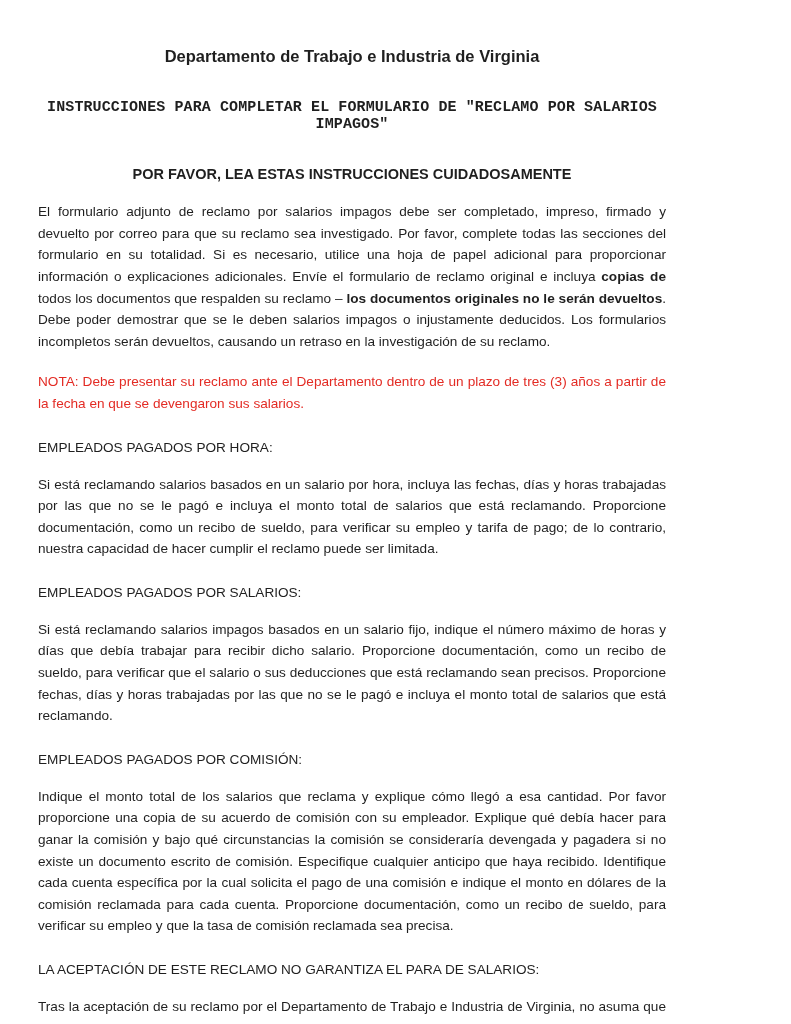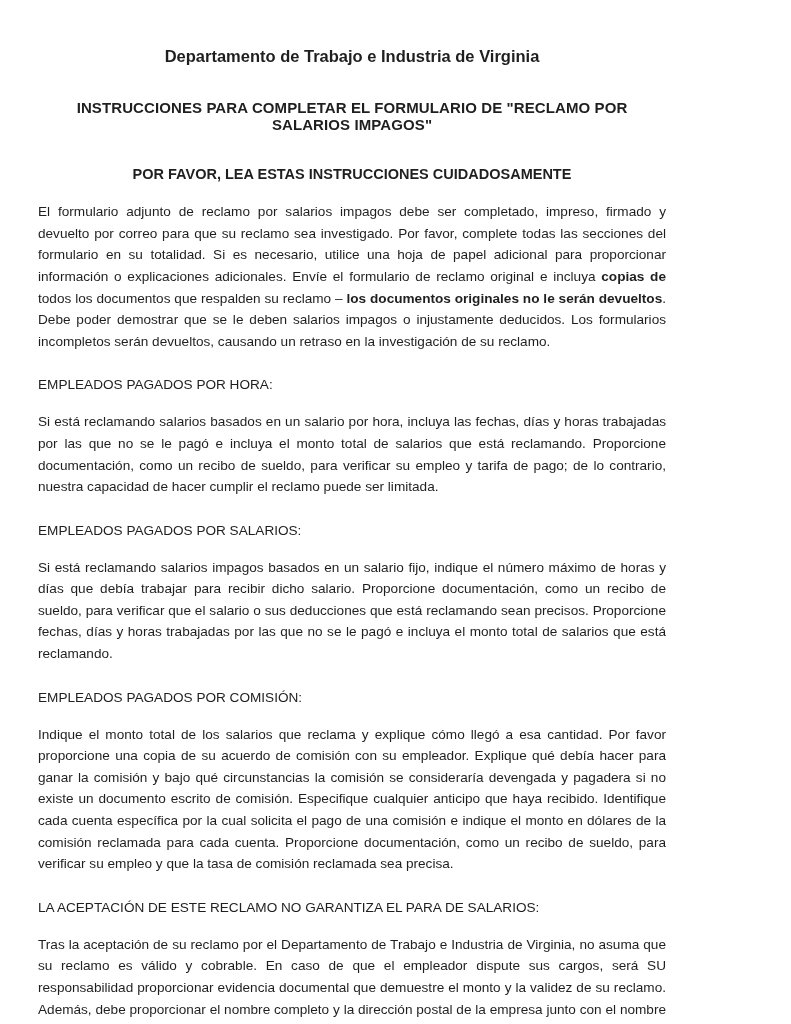--- a/index.html
+++ b/index.html
@@ -26,20 +26,21 @@
     font-weight:bold;
     line-height:1.95;
     margin:0;
   }
   .instructions-heading{
     text-align:center;
     font-size:15px;
     font-weight:bold;
     margin:27px 0 0 0;
     letter-spacing:.1px;
+    font-family:Liberation Mono, monospace;
   }
   .read-carefully{
     text-align:center;
     font-size:14.5px;
     font-weight:bold;
     margin:33px 0 0 0;
   }
   p.body{
     font-size:13.6px;
     line-height:21.6px;
@@ -68,20 +69,21 @@
   <p class="doc-title">
     <span>Departamento de Trabajo e Industria de Virginia</span><br>
   </p>
 
   <p class="instructions-heading">INSTRUCCIONES PARA COMPLETAR EL FORMULARIO DE "RECLAMO POR SALARIOS IMPAGOS"</p>
 
   <p class="read-carefully">POR FAVOR, LEA ESTAS INSTRUCCIONES CUIDADOSAMENTE</p>
 
   <p class="body"><span>El formulario adjunto de reclamo por salarios impagos debe ser completado, impreso, firmado y devuelto por correo para que su reclamo sea investigado. Por favor, complete todas las secciones del formulario en su totalidad. Si es necesario, utilice una hoja de papel adicional para proporcionar información o explicaciones adicionales. Envíe el formulario de reclamo original e incluya </span><span class="seg-bold">copias de</span><span> todos los documentos que respalden su reclamo – </span><span class="seg-bold">los documentos originales no le serán devueltos</span><span>. Debe poder demostrar que se le deben salarios impagos o injustamente deducidos. Los formularios incompletos serán devueltos, causando un retraso en la investigación de su reclamo.</span></p>
 
+  <p class="note">NOTA: Debe presentar su reclamo ante el Departamento dentro de un plazo de tres (3) años a partir de la fecha en que se devengaron sus salarios.</p>
 
   <h3 class="section-heading">EMPLEADOS PAGADOS POR HORA:</h3>
   <p class="body">Si está reclamando salarios basados en un salario por hora, incluya las fechas, días y horas trabajadas por las que no se le pagó e incluya el monto total de salarios que está reclamando. Proporcione documentación, como un recibo de sueldo, para verificar su empleo y tarifa de pago; de lo contrario, nuestra capacidad de hacer cumplir el reclamo puede ser limitada.</p>
 
   <h3 class="section-heading">EMPLEADOS PAGADOS POR SALARIOS:</h3>
   <p class="body">Si está reclamando salarios impagos basados en un salario fijo, indique el número máximo de horas y días que debía trabajar para recibir dicho salario. Proporcione documentación, como un recibo de sueldo, para verificar que el salario o sus deducciones que está reclamando sean precisos. Proporcione fechas, días y horas trabajadas por las que no se le pagó e incluya el monto total de salarios que está reclamando.</p>
 
   <h3 class="section-heading">EMPLEADOS PAGADOS POR COMISIÓN:</h3>
   <p class="body">Indique el monto total de los salarios que reclama y explique cómo llegó a esa cantidad. Por favor proporcione una copia de su acuerdo de comisión con su empleador. Explique qué debía hacer para ganar la comisión y bajo qué circunstancias la comisión se consideraría devengada y pagadera si no existe un documento escrito de comisión. Especifique cualquier anticipo que haya recibido. Identifique cada cuenta específica por la cual solicita el pago de una comisión e indique el monto en dólares de la comisión reclamada para cada cuenta. Proporcione documentación, como un recibo de sueldo, para verificar su empleo y que la tasa de comisión reclamada sea precisa.</p>
 

